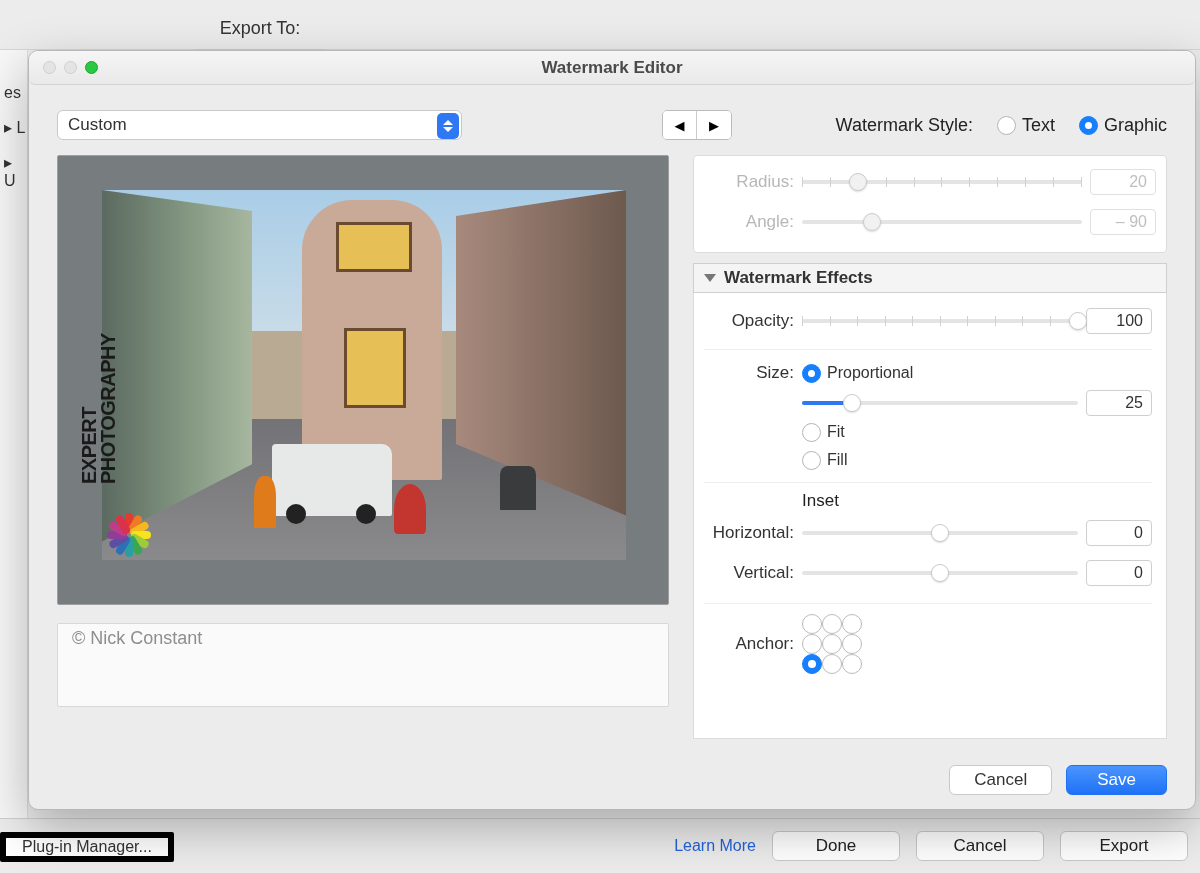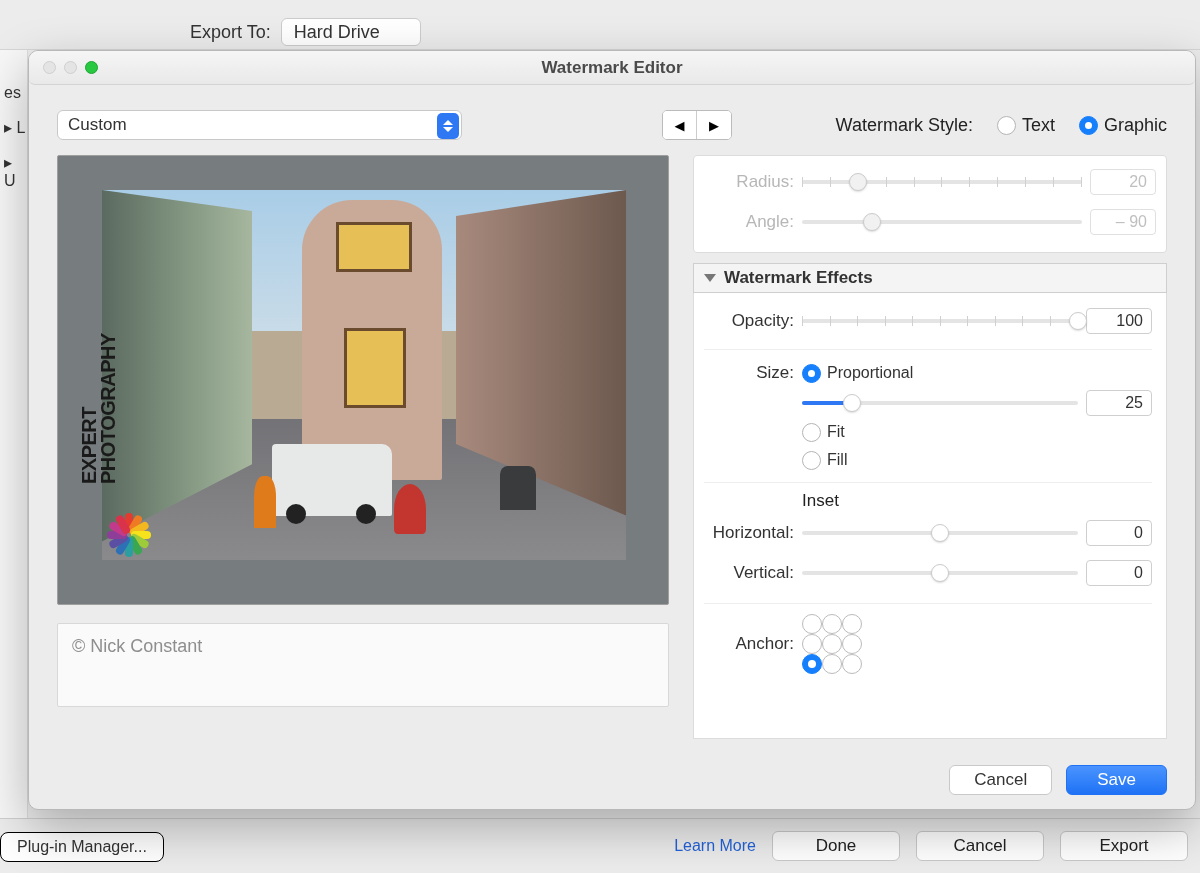--- a/index.html
+++ b/index.html
@@ -27,20 +27,21 @@
     }
     .bg-topbar-inner {
       position: absolute;
       top: 18px;
       left: 190px;
       display: flex;
       align-items: center;
       gap: 10px;
       font-size: 18px;
       color: #333;
+      flex-direction: column;
     }
     .bg-dropdown {
       background: #fff;
       border: 1px solid #ccc;
       border-radius: 6px;
       padding: 4px 40px 4px 12px;
       position: relative;
       height: 28px;
       display: flex; align-items: center;
     }
@@ -73,22 +74,22 @@
       border-top: 1px solid #cfcfcf;
       display: flex;
       align-items: center;
       justify-content: space-between;
       padding: 0 12px 0 0;
     }
     .bg-plugin {
       display: inline-flex;
       align-items: center;
       background: #fff;
-      border: 1px solid #000000;
-      border-radius: 8px;
+      border: 6px solid #000000;
+      border-radius: 2px;
       height: 30px;
       padding: 0 16px;
       font-size: 16px;
       margin-left: 0px;
       margin-top: 2px;
     }
     .bg-bottom-right {
       display: flex;
       gap: 16px;
       align-items: center;
@@ -331,21 +332,21 @@
     }
     .petal { position:absolute; left:19px; top:1px; width:8px; height:20px; border-radius:4px; transform-origin:4px 22px; }
     
     
     .wm-caption {
       width: 612px;
       height: 84px;
       background: #fafafa;
       border: 1px solid #d8d8d8;
       border-radius: 2px;
-      padding: 12px 14px;
+      padding: 4px 14px;
       color: #8e8e8e;
       font-size: 18px;
     }
     
     
     .shadow-panel {
       background: #fff;
       border: 1px solid #dcdcdc;
       border-radius: 4px;
       padding: 6px 10px 10px 10px;

